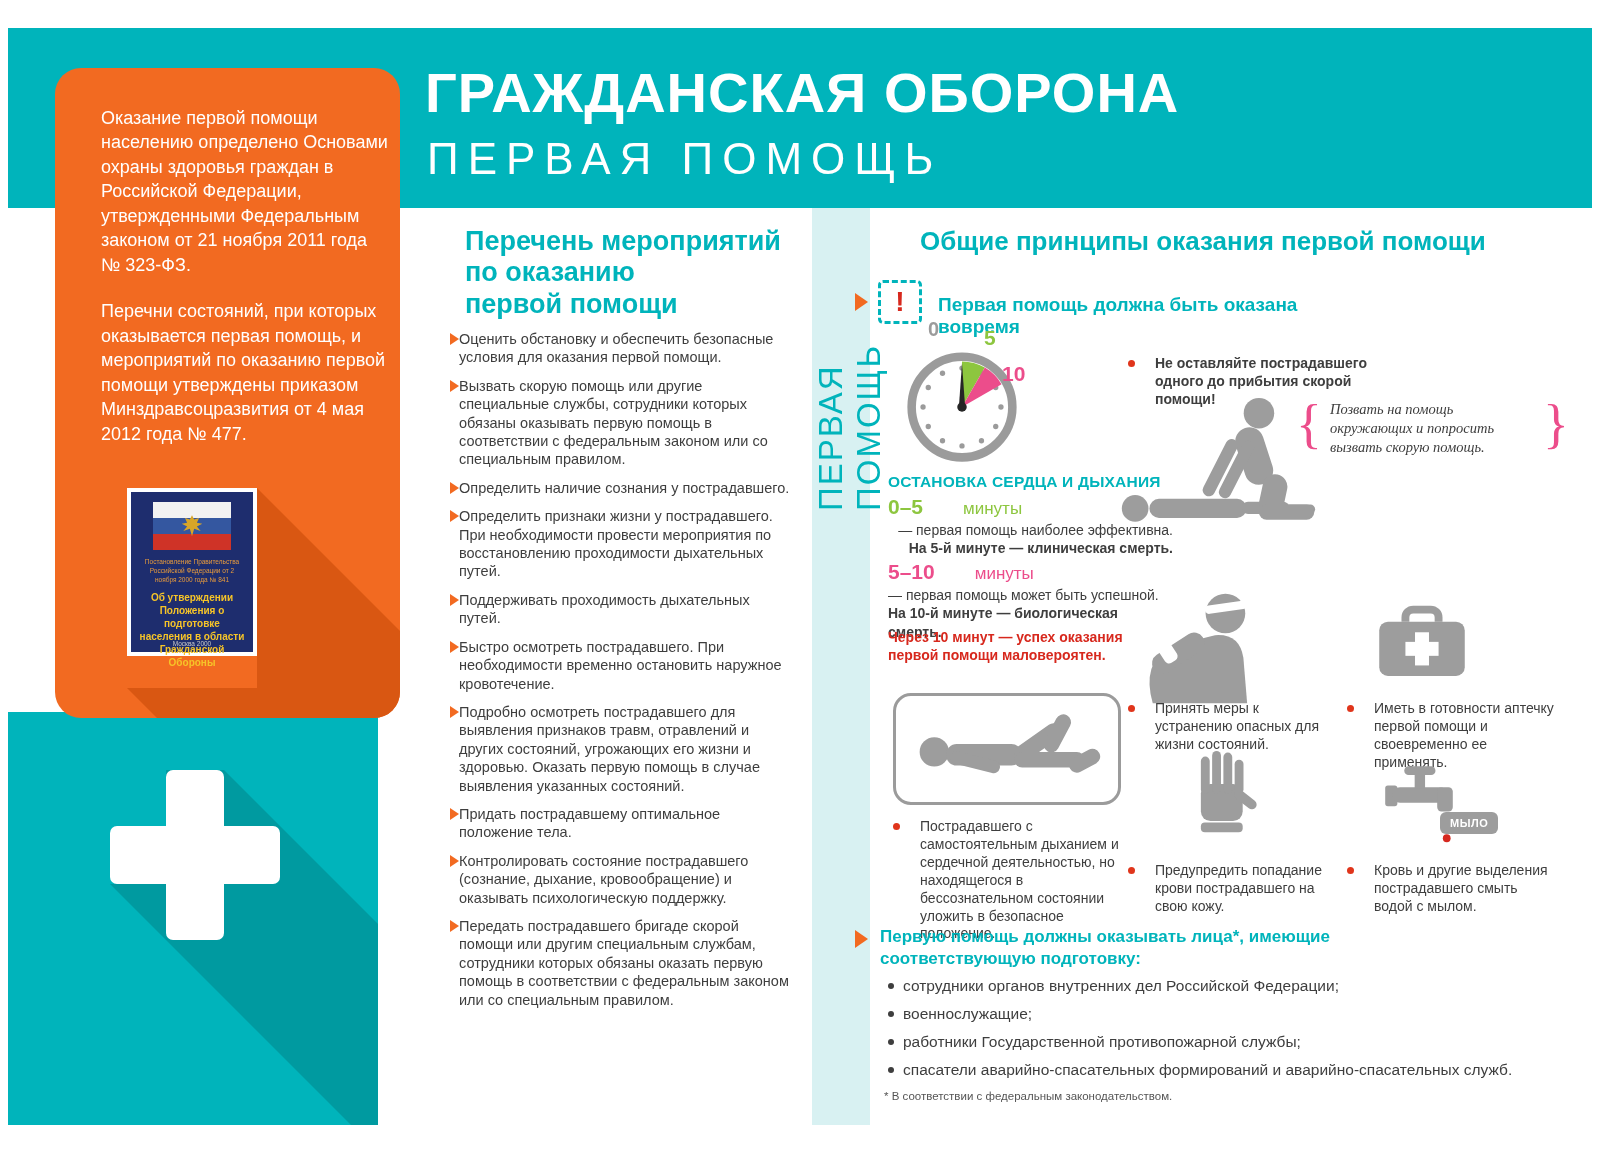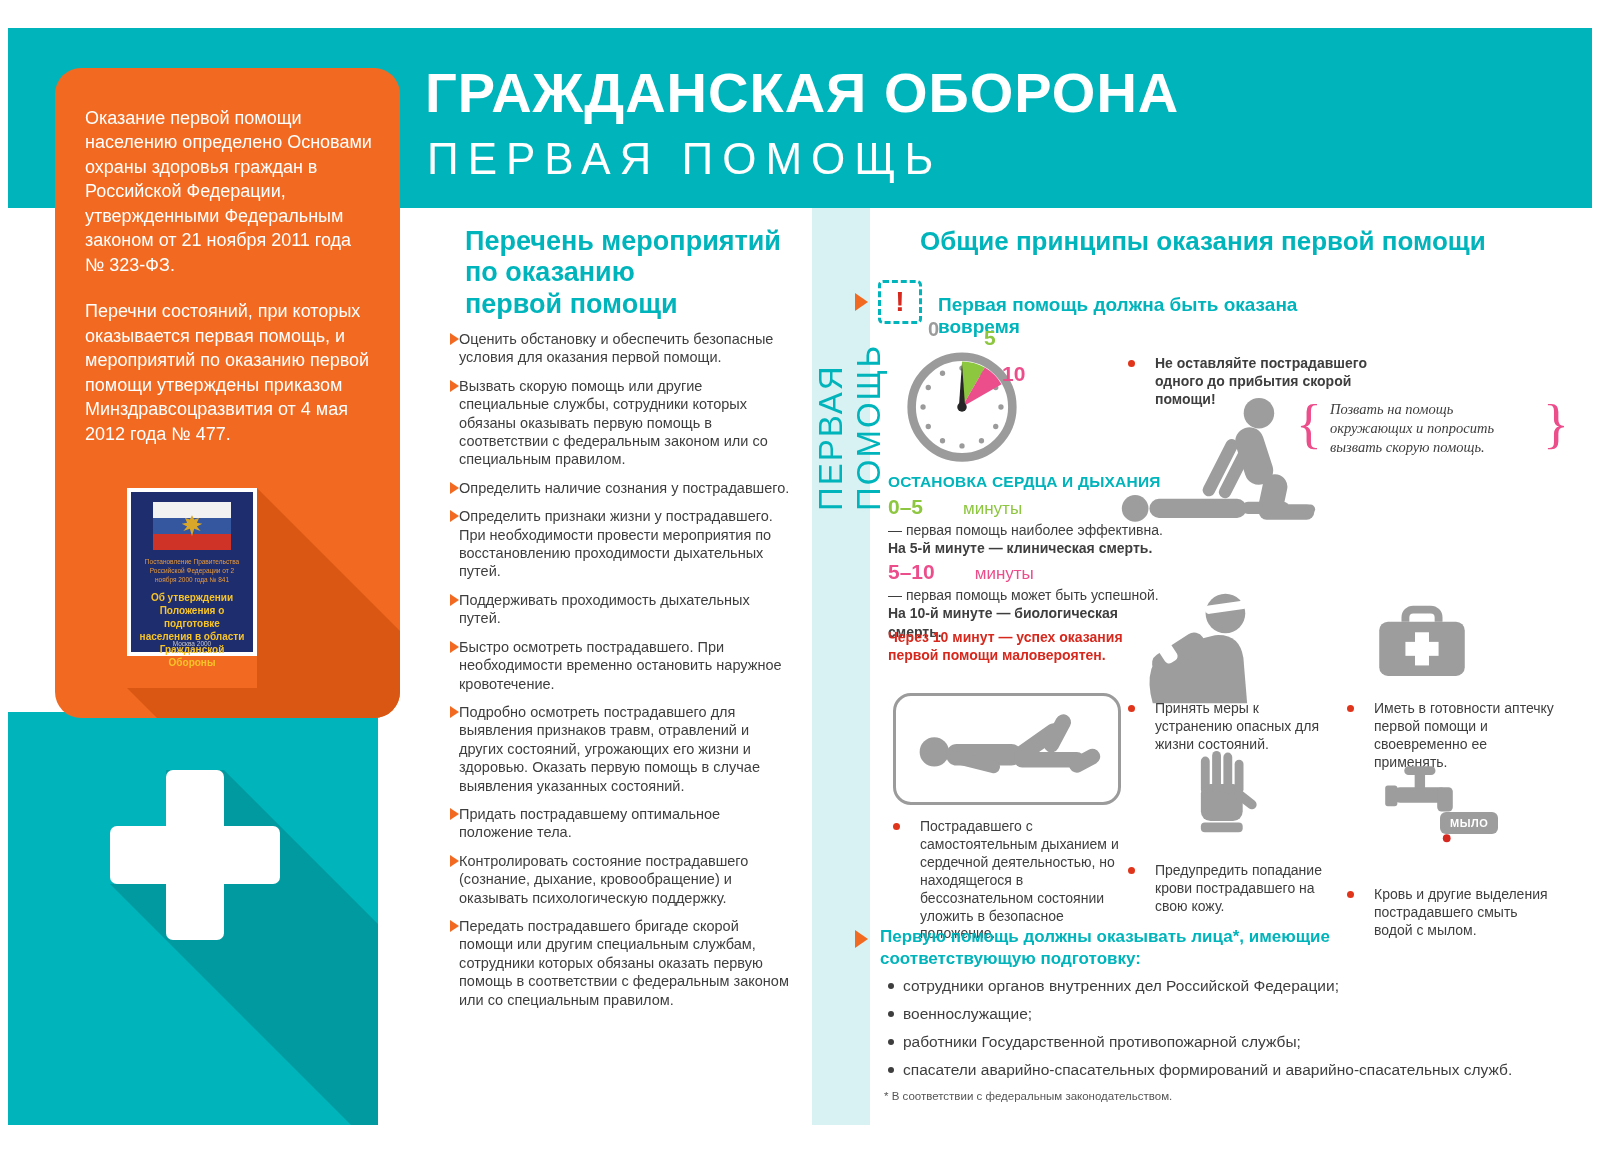--- a/index.html
+++ b/index.html
@@ -22,21 +22,21 @@
   .header-band{position:absolute;left:8px;top:28px;width:1584px;height:180px;background:var(--teal);}
   .poster-title{position:absolute;left:425px;top:60px;font-size:56px;font-weight:700;color:#fff;letter-spacing:1px;}
   .poster-subtitle{position:absolute;left:427px;top:134px;font-size:44px;font-weight:300;color:#fff;letter-spacing:9px;}
 
   
   .teal-block{position:absolute;left:8px;top:712px;width:370px;height:413px;background:var(--teal);overflow:hidden;}
 
   
   .orange-box{position:absolute;left:55px;top:68px;width:345px;height:650px;background:var(--orange);border-radius:26px;overflow:hidden;z-index:2;}
   .orange-box .shadow-svg{position:absolute;left:0;top:0;}
-  .legal-text{position:absolute;left:30px;top:38px;width:288px;color:#fff;font-size:18px;line-height:1.36;}
+  .legal-text{position:absolute;left:46px;top:38px;width:288px;color:#fff;font-size:18px;line-height:1.36;}
   .legal-text p{margin-bottom:22px;}
 
   
   .book{position:absolute;left:72px;top:420px;width:130px;height:168px;background:#1e2d6e;border:4px solid #fff;z-index:3;}
   .flag{position:relative;width:78px;height:48px;margin:10px auto 0;}
   .flag .stripe{height:16px;}
   .flag .s-white{background:#f2f2f2;}
   .flag .s-blue{background:#3457a0;}
   .flag .s-red{background:#cf3327;}
   .flag svg{position:absolute;left:26px;top:11px;}
@@ -222,21 +222,21 @@
   <span class="clock-num n-zero">0</span>
   <span class="clock-num n-five">5</span>
   <span class="clock-num n-ten">10</span>
 
   <div class="cardiac-title">ОСТАНОВКА СЕРДЦА И ДЫХАНИЯ</div>
 
   <div class="interval-label i-green" style="left:888px;top:495px;">
     <span class="range">0–5</span>
     <span class="unit">минуты</span>
   </div>
-  <div class="interval-lines" style="left:888px;top:521px;">
+  <div class="interval-lines" style="left:888px;top:521px;text-align:right;">
     <div>— первая помощь наиболее эффективна.</div>
     <div class="b">На 5-й минуте — клиническая смерть.</div>
   </div>
 
   <div class="interval-label i-pink" style="left:888px;top:560px;">
     <span class="range">5–10</span>
     <span class="unit">минуты</span>
   </div>
   <div class="interval-lines" style="left:888px;top:586px;">
     <div>— первая помощь может быть успешной.</div>
@@ -337,21 +337,21 @@
     </g>
     <path d="M75 66 q-7 10 0 15 q8 4 10-3 q2-7-10-12 z" fill="#9d9d9d"></path>
     <circle cx="77" cy="93" r="4.5" fill="#d6281f"></circle>
   </svg>
   <div class="soap-badge">МЫЛО</div>
 
   <div class="tip" style="left:1128px;top:862px;width:206px;">
     <span class="dot"></span>
     <span>Предупредить попадание крови пострадавшего на свою кожу.</span>
   </div>
-  <div class="tip" style="left:1347px;top:862px;width:212px;margin-top:24px;">
+  <div class="tip" style="left:1347px;top:862px;width:212px;">
     <span class="dot"></span>
     <span>Кровь и другие выделения пострадавшего смыть водой с мылом.</span>
   </div>
 
   <span class="arrow-big" style="left:855px;top:930px;"></span>
   <h3 class="providers-heading">Первую помощь должны оказывать лица*, имеющие соответствующую подготовку:</h3>
   <div class="providers-list">
     <div class="provider">
         <span class="pdot"></span>
         <span>сотрудники органов внутренних дел Российской Федерации;</span>

